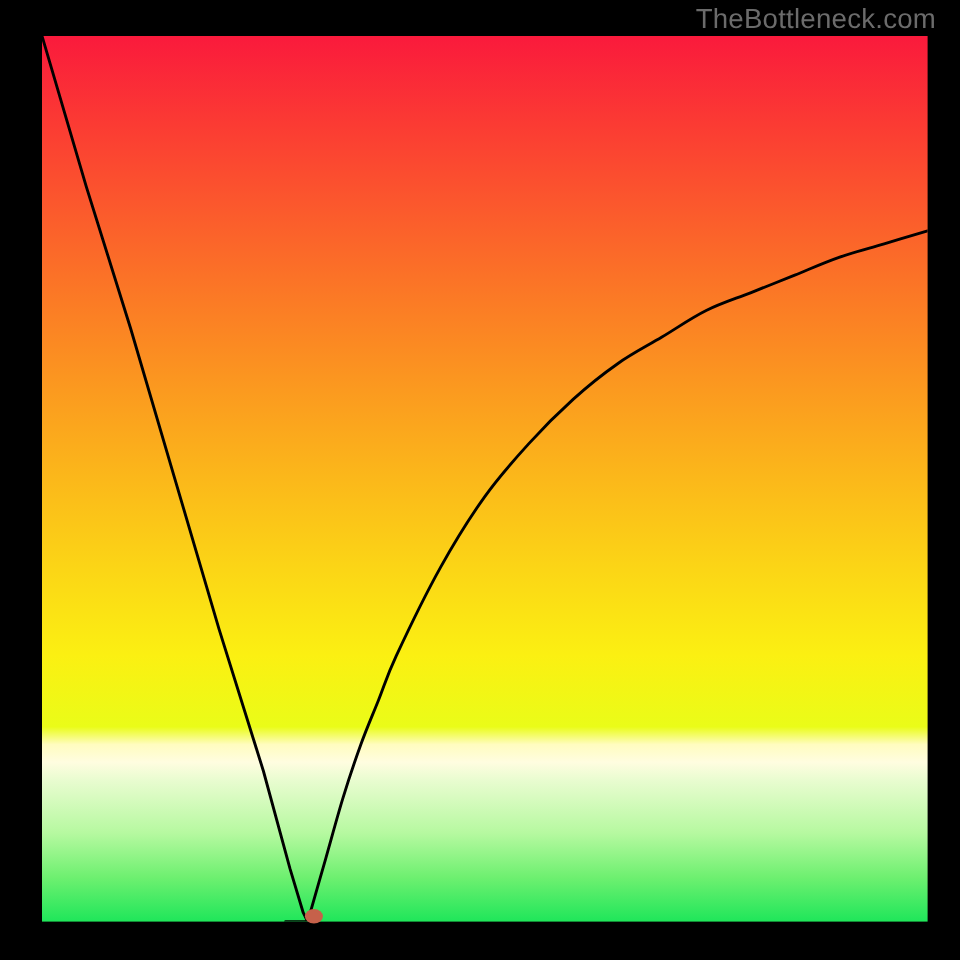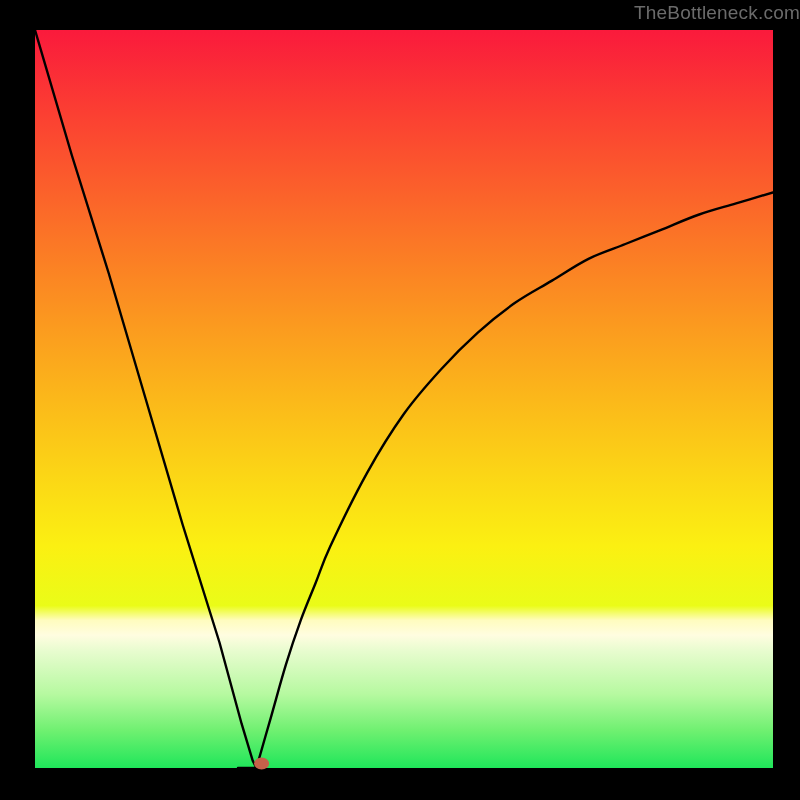--- a/index.html
+++ b/index.html
@@ -12,23 +12,23 @@
   }
   .stage {
     position: relative;
     width: 800px;
     height: 800px;
   }
   svg { display: block; }
   .watermark {
     position: absolute;
     top: 2px;
-    right: 0;
+    right: 20px;
     font-family: Arial, Helvetica, sans-serif;
-    font-size: 19px;
+    font-size: 23px;
     color: #6b6b6b;
     letter-spacing: 0.2px;
   }
 </style>
 </head>
 <body>
 
 <div class="stage">
   <svg id="chart-svg" width="800" height="800" viewBox="0 0 800 800">
     <defs>

